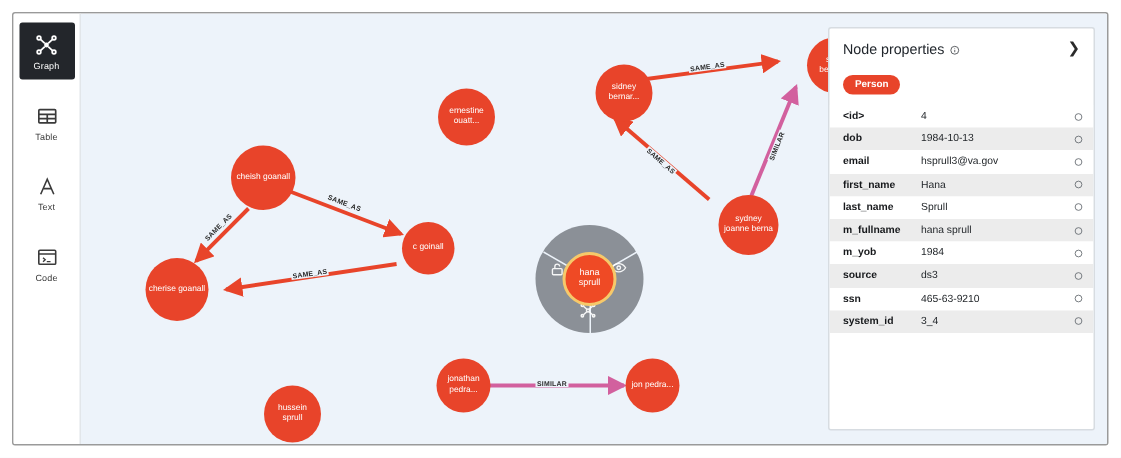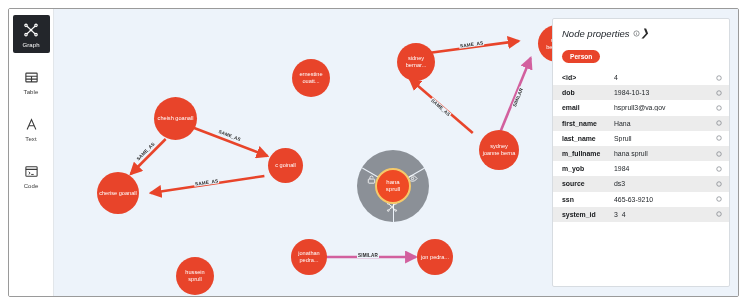--- a/index.html
+++ b/index.html
@@ -75,23 +75,22 @@
   }
   .zoomctl .zb:last-child{border-bottom:none;}
   
   .panel{
     position:absolute;right:8px;top:9px;width:178px;bottom:9px;
     background:#ffffff;border:1px solid #d7dce1;border-radius:2px;
     box-sizing:border-box;z-index:8;display:flex;flex-direction:column;
     overflow:hidden;
   }
   .panel-head{
-    display:flex;align-items:flex-start;
+    display:flex;align-items:flex-start;justify-content:space-between;
     padding:9px 8px 0 9px;
-    font-style:italic;
   }
   .panel-title{font-size:9.5px;color:#21262c;font-weight:400;display:flex;align-items:center;gap:3px;}
   .panel-title .info{opacity:.75;display:flex;}
   .panel-chev{color:#2a2a2a;font-size:10px;line-height:1;cursor:pointer;padding:0 1px;}
   .badge-row{padding:6px 9px 7px 9px;}
   .badge{
     display:inline-block;background:#e8442a;color:#ffffff;
     font-size:6.6px;font-weight:700;padding:3px 8px;border-radius:9px;
   }
   .proptable{flex:1;overflow:hidden;}

